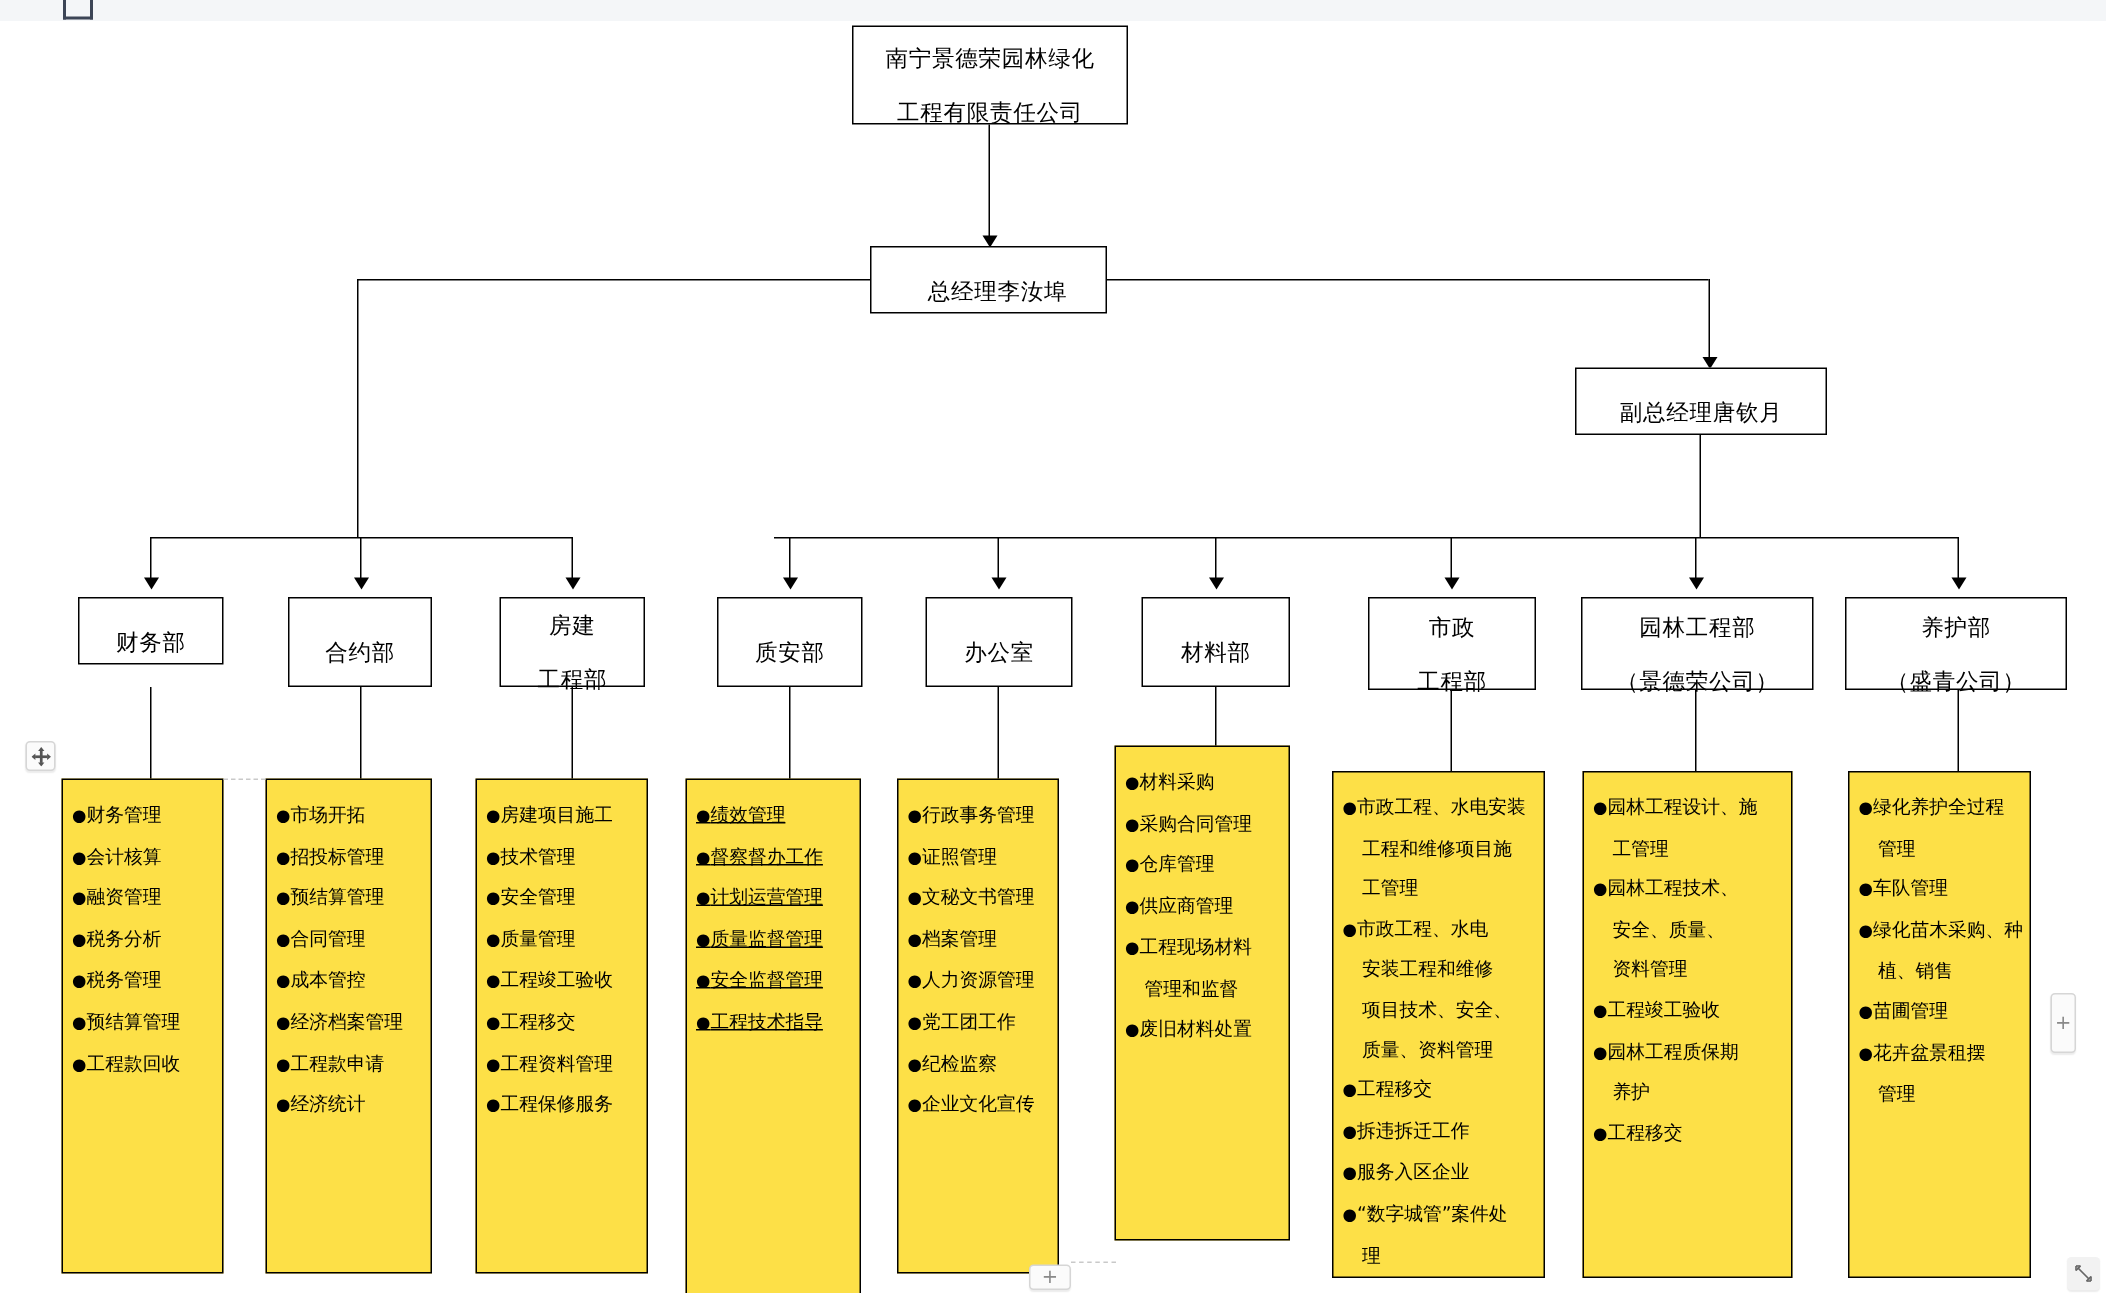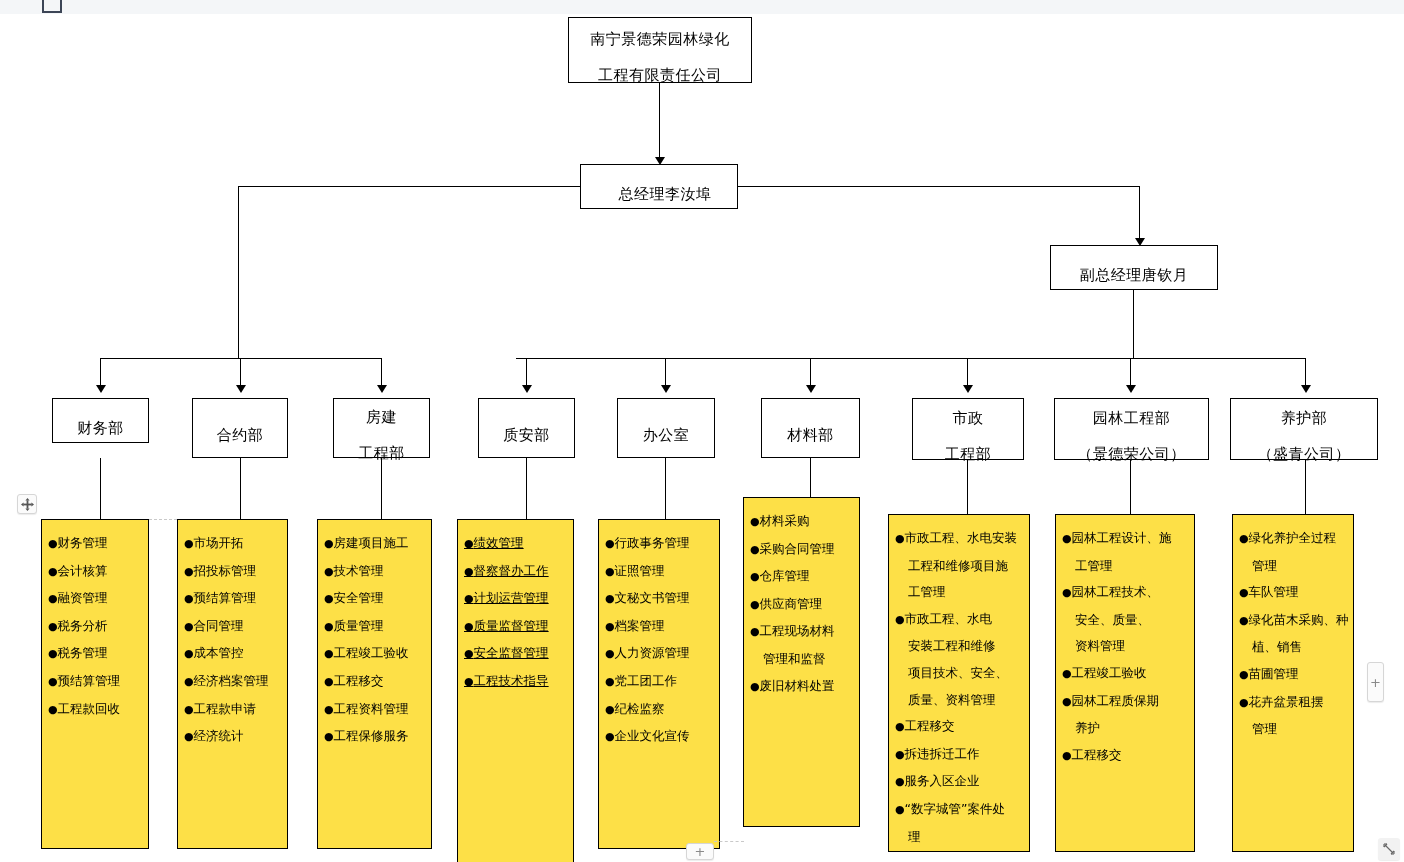--- a/index.html
+++ b/index.html
@@ -223,21 +223,21 @@
       <span class="li"><span class="bullet">●</span><span>工程保修服务</span></span>
     </div>
   <div class="listbox" style="left:457px;top:519px;width:117px;height:370px;text-decoration:underline;" id="list-3">
       <span class="li"><span class="bullet">●</span><span>绩效管理</span></span>
       <span class="li"><span class="bullet">●</span><span>督察督办工作</span></span>
       <span class="li"><span class="bullet">●</span><span>计划运营管理</span></span>
       <span class="li"><span class="bullet">●</span><span>质量监督管理</span></span>
       <span class="li"><span class="bullet">●</span><span>安全监督管理</span></span>
       <span class="li"><span class="bullet">●</span><span>工程技术指导</span></span>
     </div>
-  <div class="listbox" style="left:598px;top:519px;width:122px;height:330px;" id="list-4">
+  <div class="listbox" style="left:598px;top:519px;width:108px;height:330px;" id="list-4">
       <span class="li"><span class="bullet">●</span><span>行政事务管理</span></span>
       <span class="li"><span class="bullet">●</span><span>证照管理</span></span>
       <span class="li"><span class="bullet">●</span><span>文秘文书管理</span></span>
       <span class="li"><span class="bullet">●</span><span>档案管理</span></span>
       <span class="li"><span class="bullet">●</span><span>人力资源管理</span></span>
       <span class="li"><span class="bullet">●</span><span>党工团工作</span></span>
       <span class="li"><span class="bullet">●</span><span>纪检监察</span></span>
       <span class="li"><span class="bullet">●</span><span>企业文化宣传</span></span>
     </div>
   <div class="listbox" style="left:743px;top:497px;width:117px;height:330px;" id="list-5">

